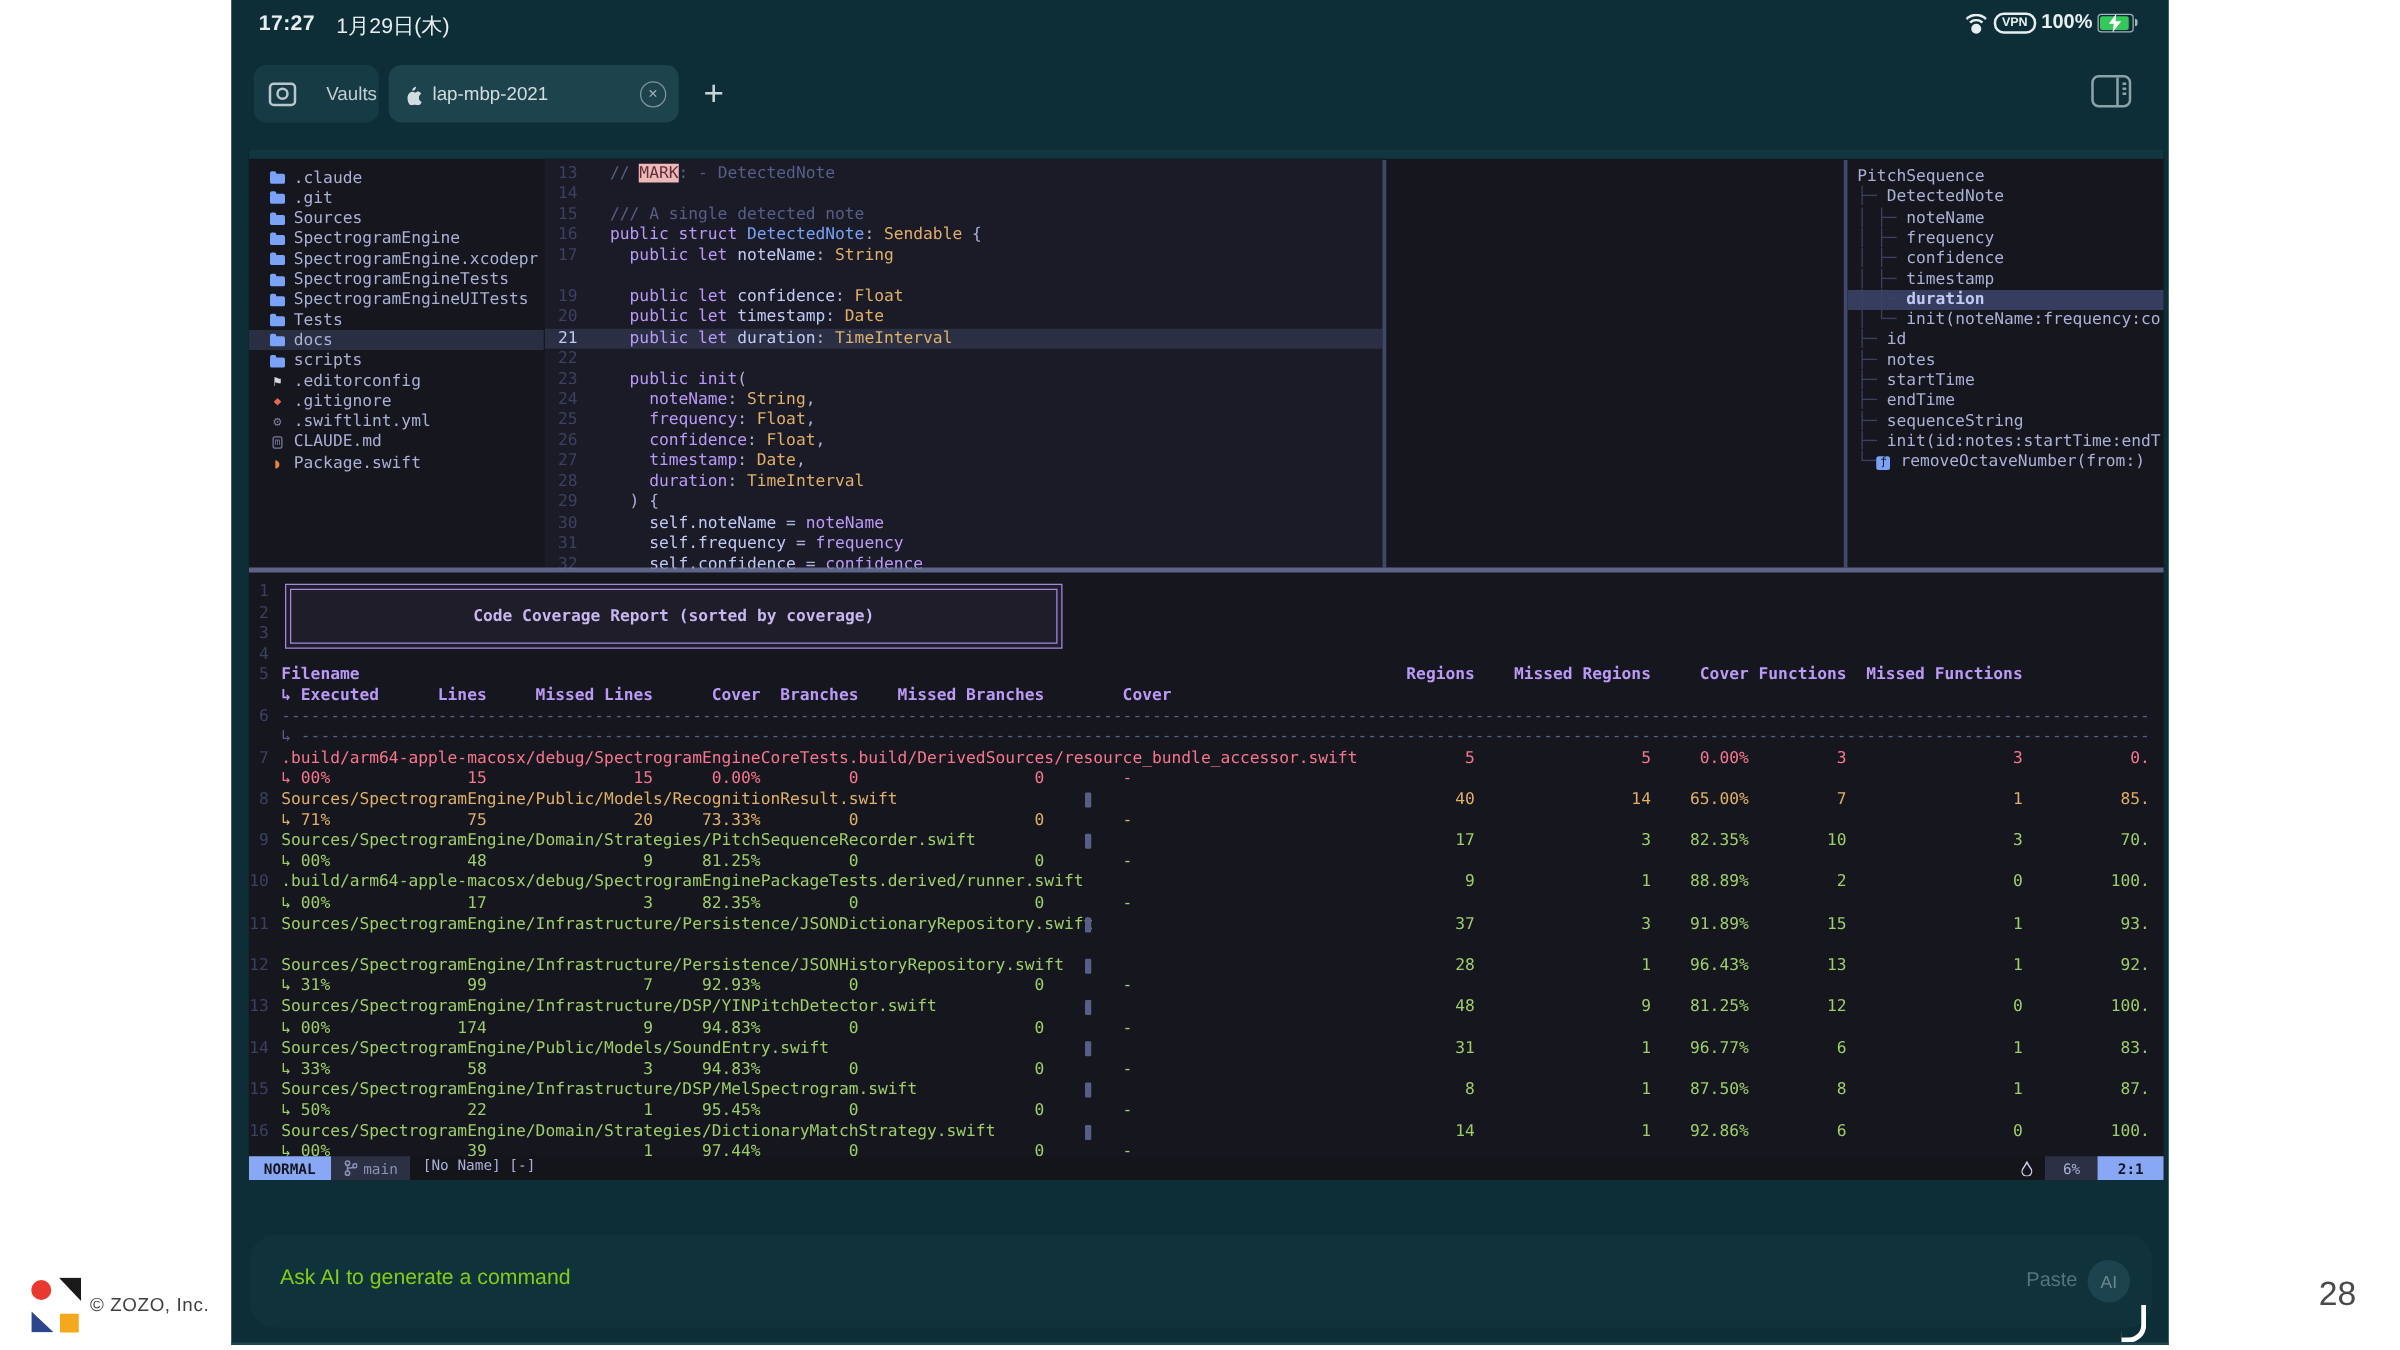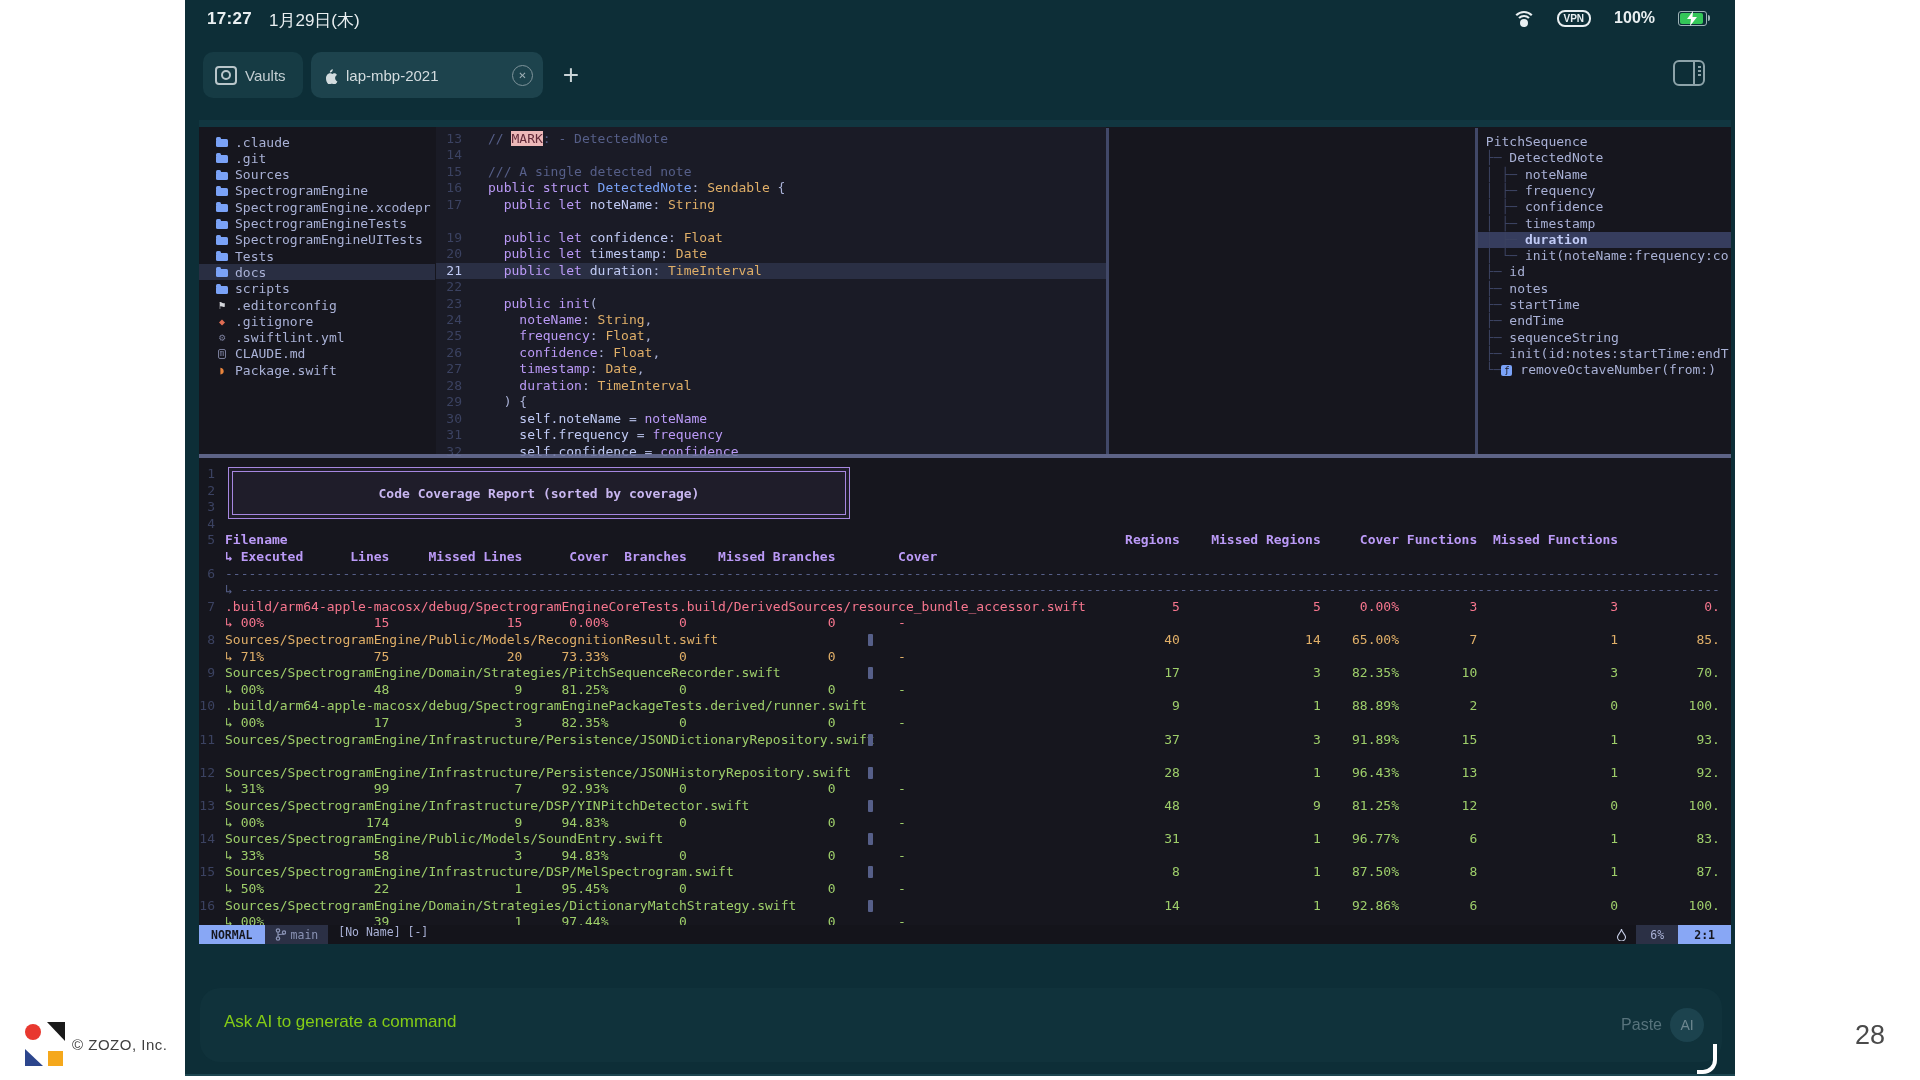--- a/index.html
+++ b/index.html
@@ -4,36 +4,36 @@
 <style>
   html,body{margin:0;padding:0;background:#ffffff;}
   .slide{position:relative;width:1920px;height:1080px;background:#ffffff;overflow:hidden;
          font-family:"Liberation Sans",sans-serif;}
   
   .app{position:absolute;left:185px;top:0;width:1550px;height:1076px;background:#0d2e37;}
   
   .sbar{position:absolute;left:0;top:0;width:100%;height:44px;color:#e9eff1;}
   .sbar .time{position:absolute;left:22px;top:9px;font-size:17px;font-weight:bold;letter-spacing:.3px;}
   .sbar .date{position:absolute;left:84px;top:9px;font-size:17px;font-weight:normal;}
-  .sbar-right{position:absolute;right:28px;top:9px;display:flex;align-items:center;gap:23px;}
+  .sbar-right{position:absolute;right:28px;top:9px;display:flex;align-items:center;gap:4px;}
   .wifi{position:relative;width:20px;height:15px;}
   .wifi i{position:absolute;left:50%;border:2px solid #e9eff1;border-color:#e9eff1 transparent transparent transparent;border-radius:50%;}
   .wifi i.a{width:20px;height:20px;top:0;margin-left:-12px;}
   .wifi i.b{width:12px;height:12px;top:4px;margin-left:-8px;}
   .wifi i.c{width:4px;height:4px;top:8px;margin-left:-4px;border:2px solid #e9eff1;background:#e9eff1;}
   .vpn{border:2px solid #e9eff1;border-radius:8px;font-size:10px;font-weight:bold;padding:1px 5px;}
   .pct{font-size:16px;font-weight:bold;}
   .batt{position:relative;width:27px;height:13px;border:1px solid #9fb3b8;border-radius:3px;}
   .batt .fill{position:absolute;left:1px;top:1px;bottom:1px;width:23px;background:#34c759;border-radius:2px;}
   .batt .tip{position:absolute;right:-4px;top:3px;width:2px;height:6px;background:#9fb3b8;border-radius:0 2px 2px 0;}
   .batt svg{position:absolute;left:6px;top:-1px;}
   
   .tabbar{position:absolute;left:0;top:50px;width:100%;height:52px;}
   .vaults{position:absolute;left:18px;top:2px;width:100px;height:46px;background:#163b44;border-radius:10px;
-          display:flex;align-items:center;gap:8px;padding-left:12px;box-sizing:border-box;color:#c3ced2;font-size:15px;}
+          display:flex;align-items:center;gap:24px;padding-left:12px;box-sizing:border-box;color:#c3ced2;font-size:15px;}
   .vault-ic{width:18px;height:15px;border:2px solid #b9c6ca;border-radius:4px;position:relative;}
   .vault-ic::before{content:"";position:absolute;left:4px;top:2.5px;width:6px;height:6px;border:2px solid #b9c6ca;border-radius:50%;}
   .tab{position:absolute;left:126px;top:2px;width:232px;height:46px;background:#1d434d;border-radius:10px;
        display:flex;align-items:center;color:#d3dcdf;font-size:15px;padding:0 10px 0 12px;box-sizing:border-box;}
   .tab .lbl{flex:1;margin-left:8px;}
   .closex{width:19px;height:19px;border:1.5px solid #7f949b;border-radius:50%;color:#9fb0b6;font-size:10px;
           display:flex;align-items:center;justify-content:center;}
   .plus{position:absolute;left:368px;top:6px;width:36px;height:38px;color:#c9d4d7;font-size:28px;font-weight:300;
         display:flex;align-items:center;justify-content:center;}
   .ptoggle{position:absolute;right:30px;top:10px;width:28px;height:22px;border:2px solid #8da3a9;border-radius:6px;}

